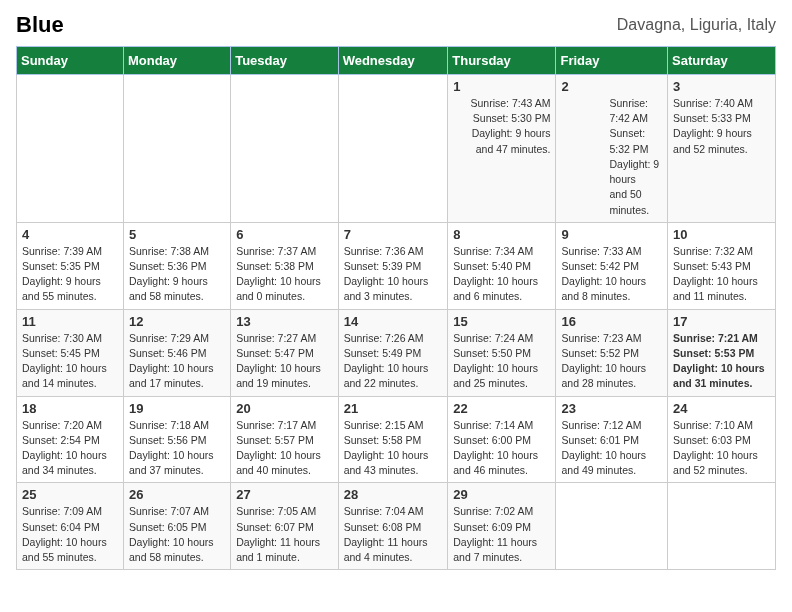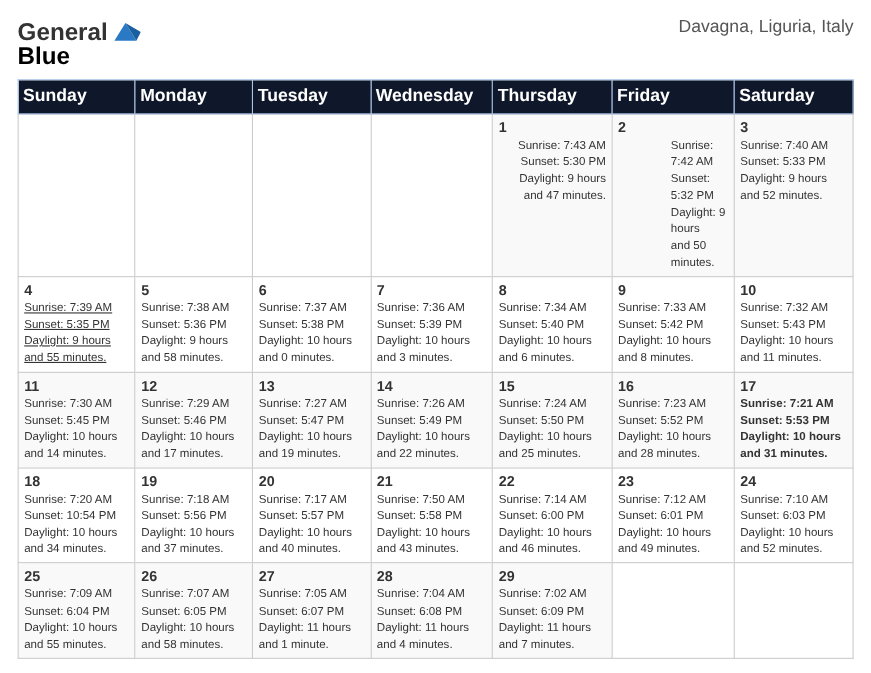--- a/index.html
+++ b/index.html
@@ -36,25 +36,25 @@
     .cal-subtitle {
       font-size: 16px;
       color: #555;
     }
     table {
       width: 100%;
       border-collapse: collapse;
       font-size: 11px;
     }
     thead tr th {
-      background-color: #0f172a;
+      background-color: #15803d;
       color: #fff;
       padding: 6px 4px;
       text-align: left;
-      font-size: 16px;
+      font-size: 13px;
       font-weight: bold;
       border: 1px solid #aac4e8;
     }
     tbody tr td {
       border: 1px solid #ccc;
       vertical-align: top;
       padding: 4px 5px;
       height: 80px;
       width: 113px;
       background: #fff;
@@ -76,27 +76,20 @@
     }
     .empty-cell {
       background: #fff !important;
     }
   </style>
 </head>
 <body>
 
 <div class="header">
   <div class="logo">
-    <div class="logo-row">
-      <span style="font-size:22px;font-weight:bold;color:#333;">General</span>
-      <svg width="28" height="20" viewBox="0 0 28 20" style="margin-left:2px;">
-        <polygon points="4,18 14,2 24,18" fill="#2979c5"></polygon>
-        <polygon points="14,2 24,18 28,10" fill="#1a5fa0"></polygon>
-      </svg>
-    </div>
     <span style="font-size:22px;font-weight:bold;color:#000000;margin-top:-4px;">Blue</span>
   </div>
   <div class="title-block">
     <div class="cal-subtitle">Davagna, Liguria, Italy</div>
   </div>
 </div>
 
 <table>
   <thead>
     <tr>
@@ -133,21 +126,21 @@
           <span class="day-num">3</span>
           <div class="day-info" style="white-space: pre-line;">Sunrise: 7:40 AM
 Sunset: 5:33 PM
 Daylight: 9 hours
 and 52 minutes.</div>
         </td>
       </tr>
       <tr>
         <td>
           <span class="day-num">4</span>
-          <div class="day-info" style="white-space: pre-line; text-decoration: underline;">Sunrise: 7:39 AM
+          <div class="day-info" style="white-space: pre-line;">Sunrise: 7:39 AM
 Sunset: 5:35 PM
 Daylight: 9 hours
 and 55 minutes.</div>
         </td>
         <td>
           <span class="day-num">5</span>
           <div class="day-info" style="white-space: pre-line;">Sunrise: 7:38 AM
 Sunset: 5:36 PM
 Daylight: 9 hours
 and 58 minutes.</div>
@@ -236,41 +229,41 @@
           <div class="day-info" style="white-space: pre-line; font-weight: bold;">Sunrise: 7:21 AM
 Sunset: 5:53 PM
 Daylight: 10 hours
 and 31 minutes.</div>
         </td>
       </tr>
       <tr>
         <td>
           <span class="day-num">18</span>
           <div class="day-info" style="white-space: pre-line;">Sunrise: 7:20 AM
-Sunset: 10:54 PM
+Sunset: 2:54 PM
 Daylight: 10 hours
 and 34 minutes.</div>
         </td>
         <td>
           <span class="day-num">19</span>
           <div class="day-info" style="white-space: pre-line;">Sunrise: 7:18 AM
 Sunset: 5:56 PM
 Daylight: 10 hours
 and 37 minutes.</div>
         </td>
         <td>
           <span class="day-num">20</span>
           <div class="day-info" style="white-space: pre-line;">Sunrise: 7:17 AM
 Sunset: 5:57 PM
 Daylight: 10 hours
 and 40 minutes.</div>
         </td>
         <td>
           <span class="day-num">21</span>
-          <div class="day-info" style="white-space: pre-line;">Sunrise: 7:50 AM
+          <div class="day-info" style="white-space: pre-line;">Sunrise: 2:15 AM
 Sunset: 5:58 PM
 Daylight: 10 hours
 and 43 minutes.</div>
         </td>
         <td>
           <span class="day-num">22</span>
           <div class="day-info" style="white-space: pre-line;">Sunrise: 7:14 AM
 Sunset: 6:00 PM
 Daylight: 10 hours
 and 46 minutes.</div>

